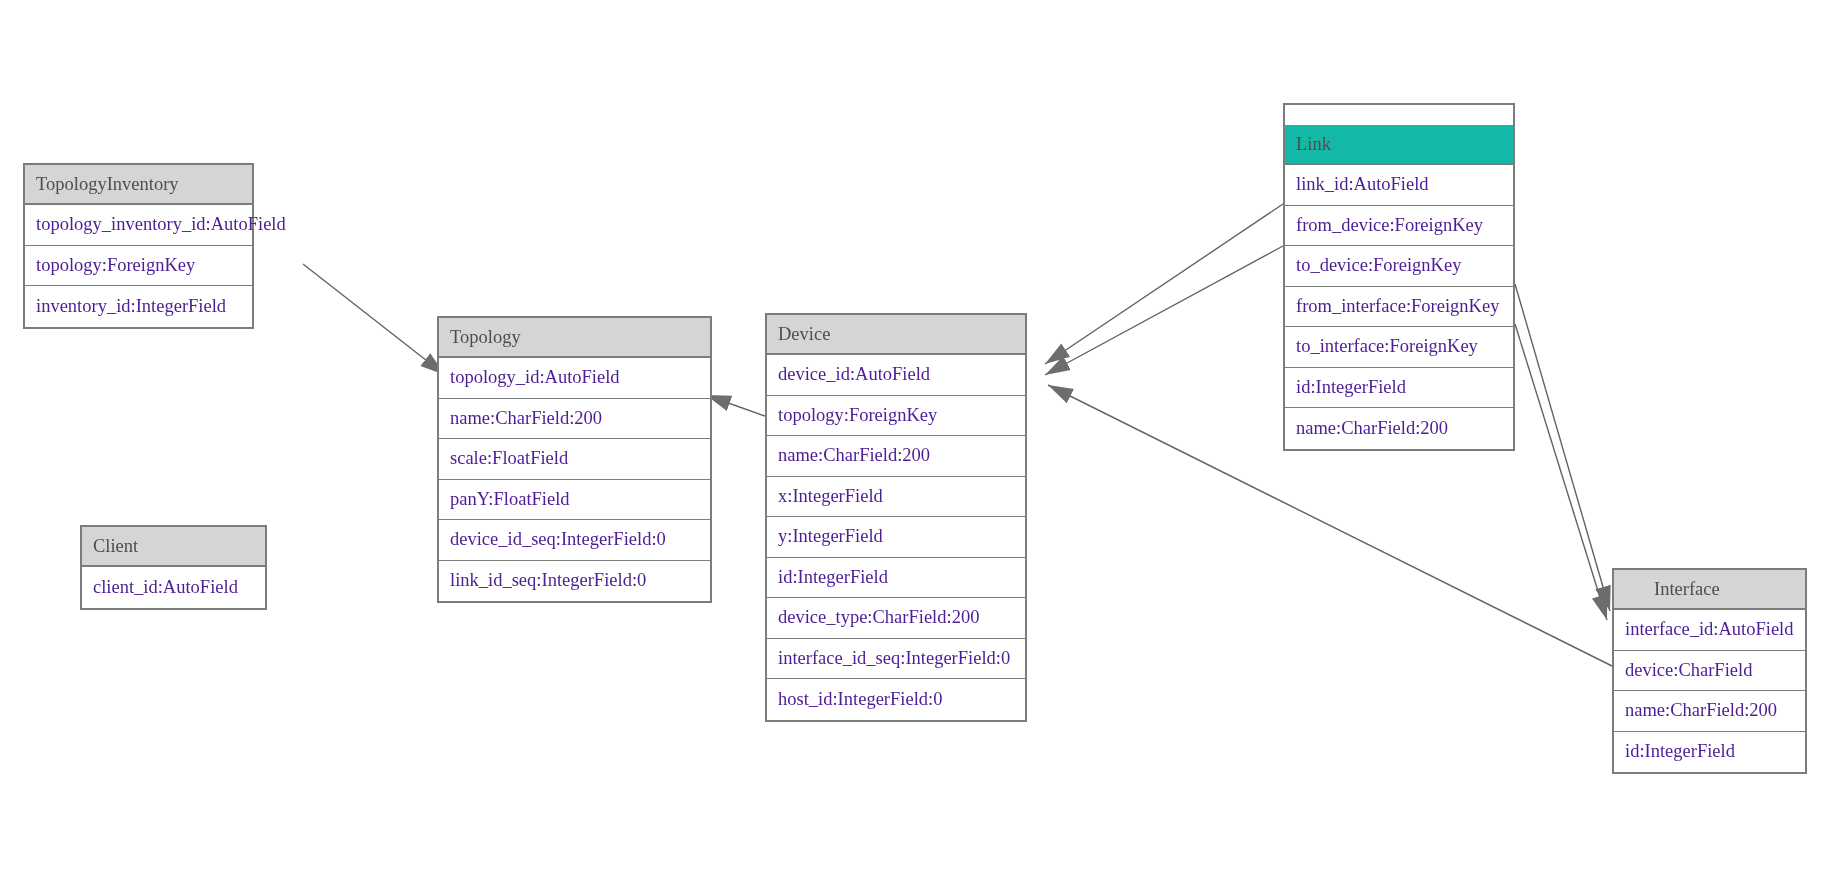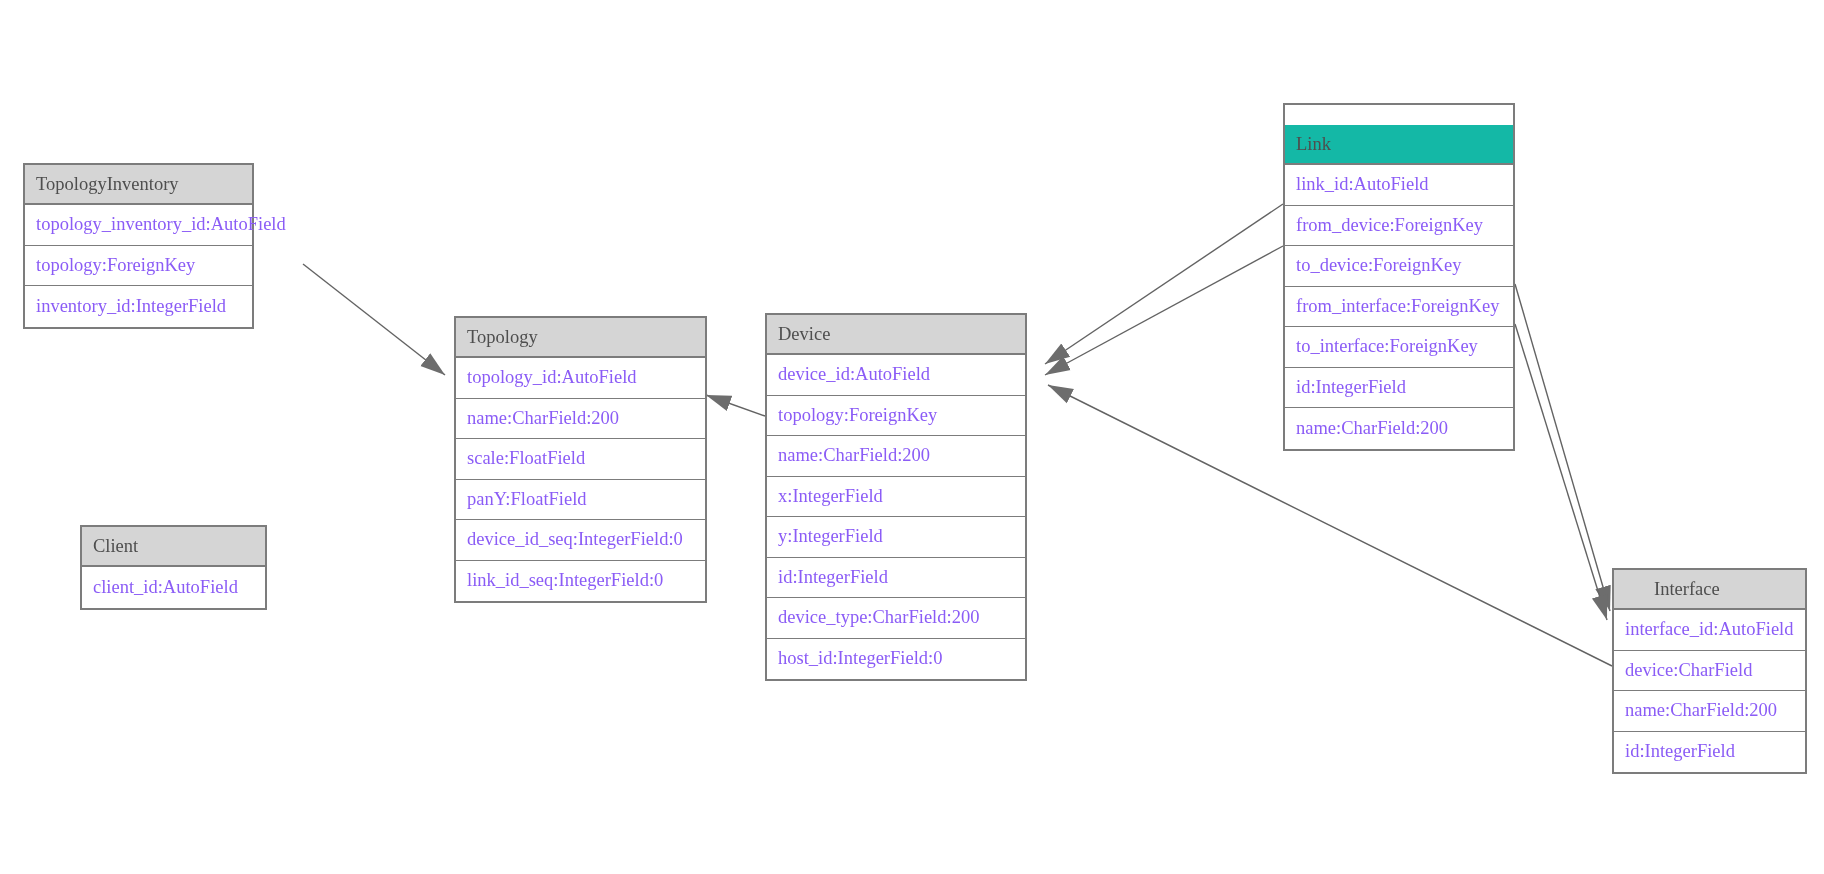--- a/index.html
+++ b/index.html
@@ -25,21 +25,21 @@
     padding-left:11px;
     font-size:18.5px;color:#4e4e4e;
     box-sizing:border-box;
     white-space:nowrap;
   }
   .node-row{
     height:40.5px;
     border-bottom:1.4px solid #7c7c7c;
     display:flex;align-items:center;
     padding-left:11px;
-    font-size:18.5px;color:#8b5cf6;
+    font-size:18.5px;color:#4c1d95;
     box-sizing:border-box;
     white-space:nowrap;
   }
   .node-row:last-child{border-bottom:none;}
 </style>
 </head>
 <body>
 
 <div id="canvas">
   <svg id="edges" viewBox="0 0 1824 874" xmlns="http://www.w3.org/2000/svg">
@@ -58,21 +58,21 @@
         <line x1="1515" y1="324" x2="1607" y2="620" stroke="#636363" stroke-width="1.4" marker-end="url(#arrow)"></line>
       </g>
   </svg>
   <div id="nodes">
       <div class="node" style="left: 23px; top: 163px; width: 231px;">
         <div class="node-header" style="background: rgb(213, 213, 213);">TopologyInventory</div>
         <div class="node-row">topology_inventory_id:AutoField</div>
         <div class="node-row">topology:ForeignKey</div>
         <div class="node-row">inventory_id:IntegerField</div>
       </div>
-      <div class="node" style="left: 454px; top: 316px; width: 253px;">
+      <div class="node" style="left: 437px; top: 316px; width: 275px;">
         <div class="node-header" style="background: rgb(213, 213, 213);">Topology</div>
         <div class="node-row">topology_id:AutoField</div>
         <div class="node-row">name:CharField:200</div>
         <div class="node-row">scale:FloatField</div>
         <div class="node-row">panY:FloatField</div>
         <div class="node-row">device_id_seq:IntegerField:0</div>
         <div class="node-row">link_id_seq:IntegerField:0</div>
       </div>
       <div class="node" style="left: 80px; top: 525px; width: 187px;">
         <div class="node-header" style="background: rgb(213, 213, 213);">Client</div>
@@ -80,20 +80,21 @@
       </div>
       <div class="node" style="left: 765px; top: 313px; width: 262px;">
         <div class="node-header" style="background: rgb(213, 213, 213);">Device</div>
         <div class="node-row">device_id:AutoField</div>
         <div class="node-row">topology:ForeignKey</div>
         <div class="node-row">name:CharField:200</div>
         <div class="node-row">x:IntegerField</div>
         <div class="node-row">y:IntegerField</div>
         <div class="node-row">id:IntegerField</div>
         <div class="node-row">device_type:CharField:200</div>
+        <div class="node-row">interface_id_seq:IntegerField:0</div>
         <div class="node-row">host_id:IntegerField:0</div>
       </div>
       <div class="node" style="left: 1283px; top: 103px; width: 232px;">
         <div class="node-header" style="background: #14b8a6; margin-top: 20px;">Link</div>
         <div class="node-row">link_id:AutoField</div>
         <div class="node-row">from_device:ForeignKey</div>
         <div class="node-row">to_device:ForeignKey</div>
         <div class="node-row">from_interface:ForeignKey</div>
         <div class="node-row">to_interface:ForeignKey</div>
         <div class="node-row">id:IntegerField</div>

